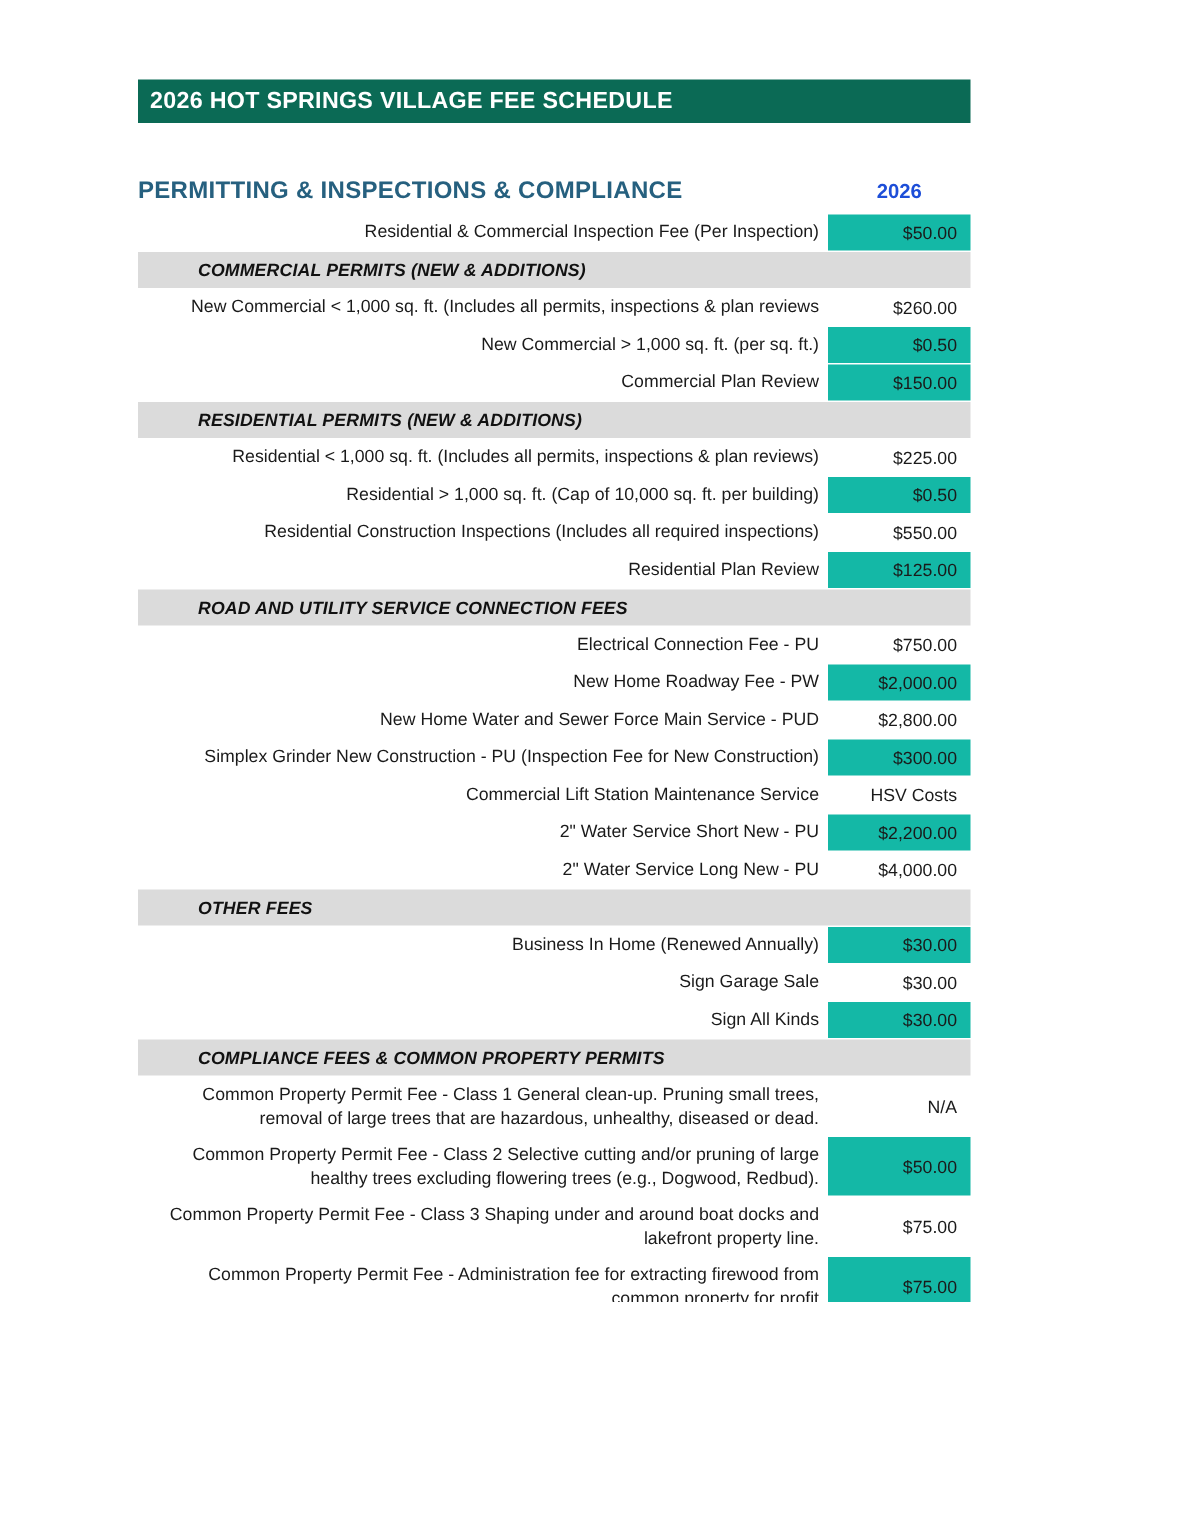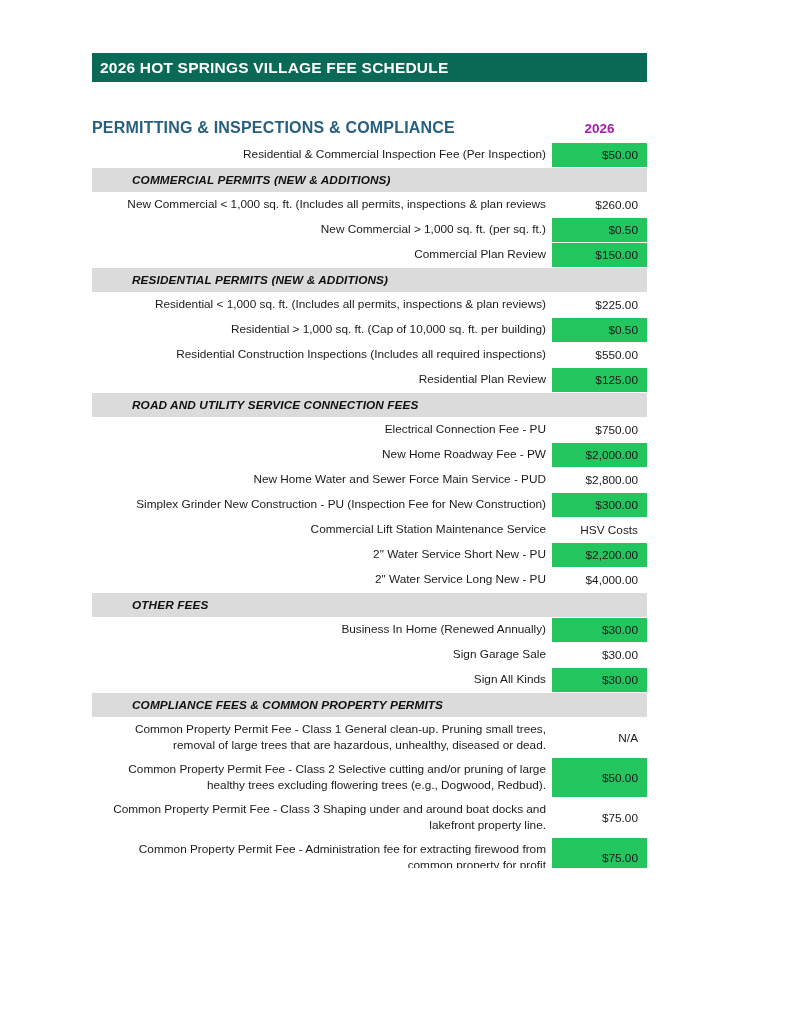--- a/index.html
+++ b/index.html
@@ -47,21 +47,21 @@
     color: #26607f;
     font-size: 16px;
     font-weight: 600;
     letter-spacing: 0.2px;
   }
   .heading-year {
     width: 95px;
     text-align: center;
     font-size: 13.5px;
     font-weight: 700;
-    color: #a21caf;
+    color: #1d4ed8;
   }
   .fee-table {
     margin-top: 6px;
     width: 555px;
   }
   .row {
     display: flex;
     margin: 1px 0;
   }
   .fee-row .label-cell {
@@ -80,21 +80,21 @@
     min-height: 24px;
     display: flex;
     align-items: center;
     justify-content: flex-end;
     font-size: 11.8px;
     padding-right: 9px;
     box-sizing: border-box;
     color: #1a1a1a;
   }
   .fee-row .value-cell.shaded {
-    background: #22c55e;
+    background: #14b8a6;
   }
   .section-row {
     height: 24px;
     background: #dbdbdb;
     display: flex;
     align-items: center;
   }
   .section-row .section-label {
     font-size: 11.8px;
     font-weight: 700;

